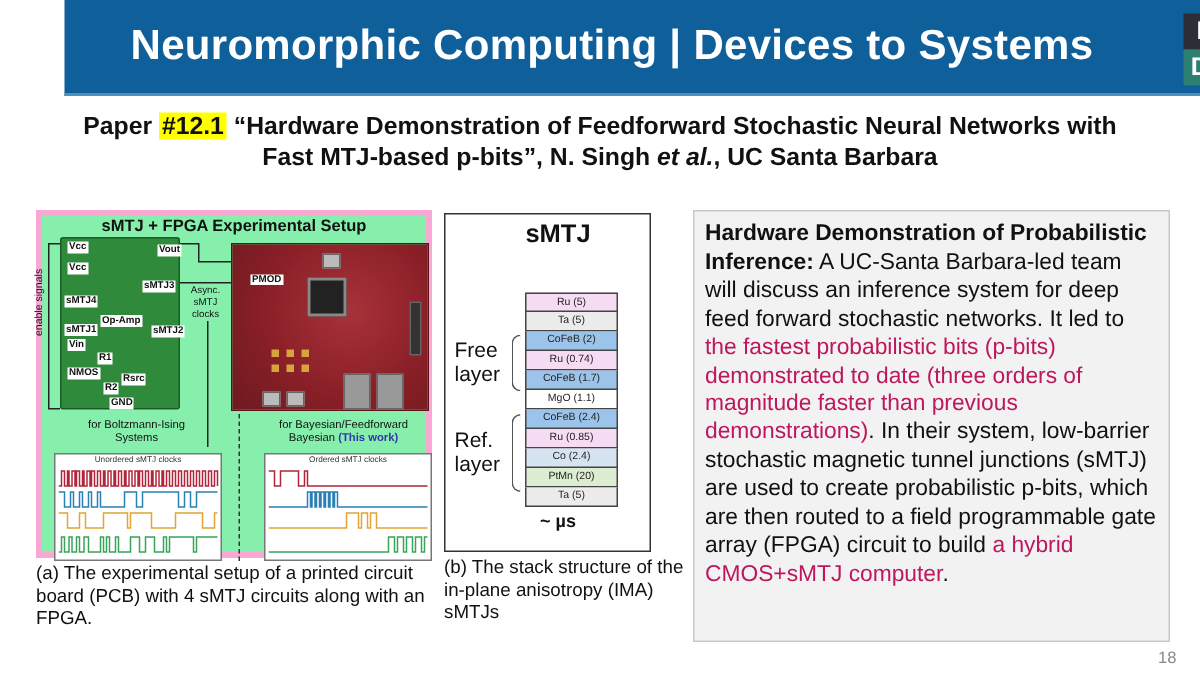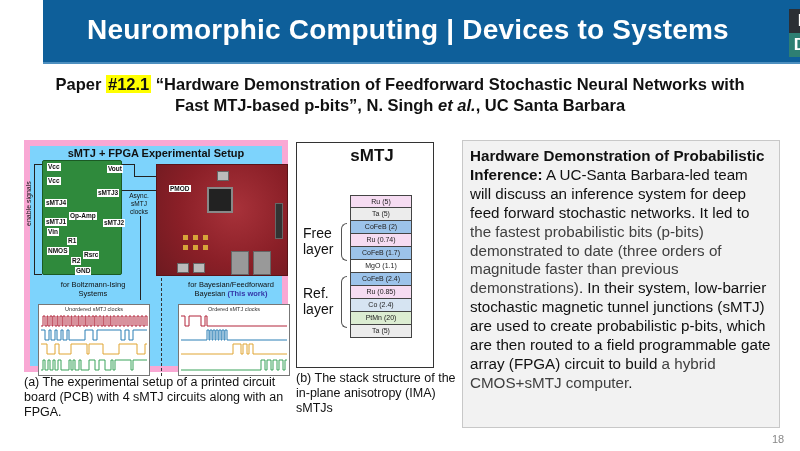--- a/index.html
+++ b/index.html
@@ -15,21 +15,21 @@
   .logo .l3 { background: #2e7f73; }
   .logo .l4 { background: #b83038; }
 
   .paper-line { position: absolute; left: 0; width: 800px; text-align: center; font-size: 16.5px; font-weight: bold; color: #111; }
   .paper-line.l1 { top: 75px; }
   .paper-line.l2 { top: 96px; }
   .hl { background: #ffff00; padding: 0 2px; }
   .ital { font-style: italic; }
 
   
-  .fig-a { position: absolute; left: 24px; top: 140px; width: 264px; height: 232px; border: 6px solid #f9a8d4; background: #7dd3fc; }
+  .fig-a { position: absolute; left: 24px; top: 140px; width: 264px; height: 232px; border: 4px solid #f9a8d4; background: #86efac; }
   .fig-a-title { position: absolute; left: 0; top: 1px; width: 100%; text-align: center; font-size: 11px; font-weight: bold; }
   .pcb { position: absolute; left: 12px; top: 14px; width: 80px; height: 115px; background: #2f8a3c; border: 1px solid #1b5a24; border-radius: 2px; }
   .pcb-lbl { position: absolute; background: #fff; color: #111; font-size: 6.5px; font-weight: bold; padding: 0 1px; line-height: 8px; }
   .enable-lbl { position: absolute; left: -5px; top: 38px; font-size: 7px; transform: rotate(-90deg); transform-origin: left top; color: #111; white-space: nowrap; }
   .fpga { position: absolute; left: 126px; top: 18px; width: 132px; height: 112px; background: radial-gradient(circle at 60% 40%, #a8323a 0%, #8a1f27 55%, #6d1a20 100%); border: 1px solid #5a1418; }
   .fpga-chip { position: absolute; left: 50px; top: 22px; width: 26px; height: 26px; background: #222; border: 2px solid #888; }
   .fpga-pmod { position: absolute; left: 12px; top: 20px; background: #fff; font-size: 6.5px; font-weight: bold; padding: 0 1px; }
   .fpga-port { position: absolute; width: 12px; height: 10px; background: #bbb; border: 1px solid #666; }
   .fpga-pad { position: absolute; width: 5px; height: 5px; background: #d6a43a; }
   .async-lbl { position: absolute; left: 94px; top: 46px; width: 30px; text-align: center; font-size: 6.5px; line-height: 8px; color: #111; }
@@ -51,21 +51,21 @@
   .stack { position: absolute; left: 53px; top: 52px; width: 62px; }
   .layer { height: 13px; border: 1px solid #444; border-top: none; font-size: 7px; text-align: center; line-height: 12px; color: #222; }
   .layer:first-child { border-top: 1px solid #444; }
   .side-lbl { position: absolute; font-size: 14px; line-height: 16px; color: #111; }
   .brace { position: absolute; width: 6px; border: 1px solid #555; border-right: none; border-radius: 6px 0 0 6px; }
   .fluct { position: absolute; left: 0; width: 100%; text-align: center; font-size: 12px; font-weight: bold; padding-left: 14px; line-height: 14px; }
 
   
   .text-box { position: absolute; left: 462px; top: 140px; width: 318px; height: 288px; background: #f2f2f2; border: 1px solid #c8c8c8; padding: 6px 6px 0 7px; font-size: 15.2px; line-height: 18.9px; color: #111; }
   .text-box b { font-weight: bold; }
-  .blue { color: #404040; }
+  .blue { color: #be185d; }
 
   .slide-num { position: absolute; left: 772px; top: 433px; font-size: 11px; color: #888; }
 </style>
 </head>
 <body>
 
 <div class="header-bar">
   <div class="header-title">Neuromorphic Computing | Devices to Systems</div>
   <div class="logo">
     <span class="l1">I</span>
@@ -185,20 +185,21 @@
   <div class="side-lbl" style="left:6px; top:82px;">
     <div>Free</div>
     <div>layer</div>
   </div>
   <div class="brace" style="left:44px; top:133px; height:52px;"></div>
   <div class="side-lbl" style="left:6px; top:142px;">
     <div>Ref.</div>
     <div>layer</div>
   </div>
   <div class="fluct" style="top:197px;">
+    <div>~ µs</div>
   </div>
 </div>
 
 <div class="caption cap-b">(b) The stack structure of the in-plane anisotropy (IMA) sMTJs</div>
 
 <div class="text-box"><b>Hardware Demonstration of Probabilistic Inference:</b><span> A UC-Santa Barbara-led team will discuss an inference system for deep feed forward stochastic networks. It led to </span><span class="blue">the fastest probabilistic bits (p-bits) demonstrated to date (three orders of magnitude faster than previous demonstrations)</span><span>. In their system, low-barrier stochastic magnetic tunnel junctions (sMTJ) are used to create probabilistic p-bits, which are then routed to a field programmable gate array (FPGA) circuit to build </span><span class="blue">a hybrid CMOS+sMTJ computer</span><span>.</span></div>
 
 <div class="slide-num">18</div>
 
 </body></html>

